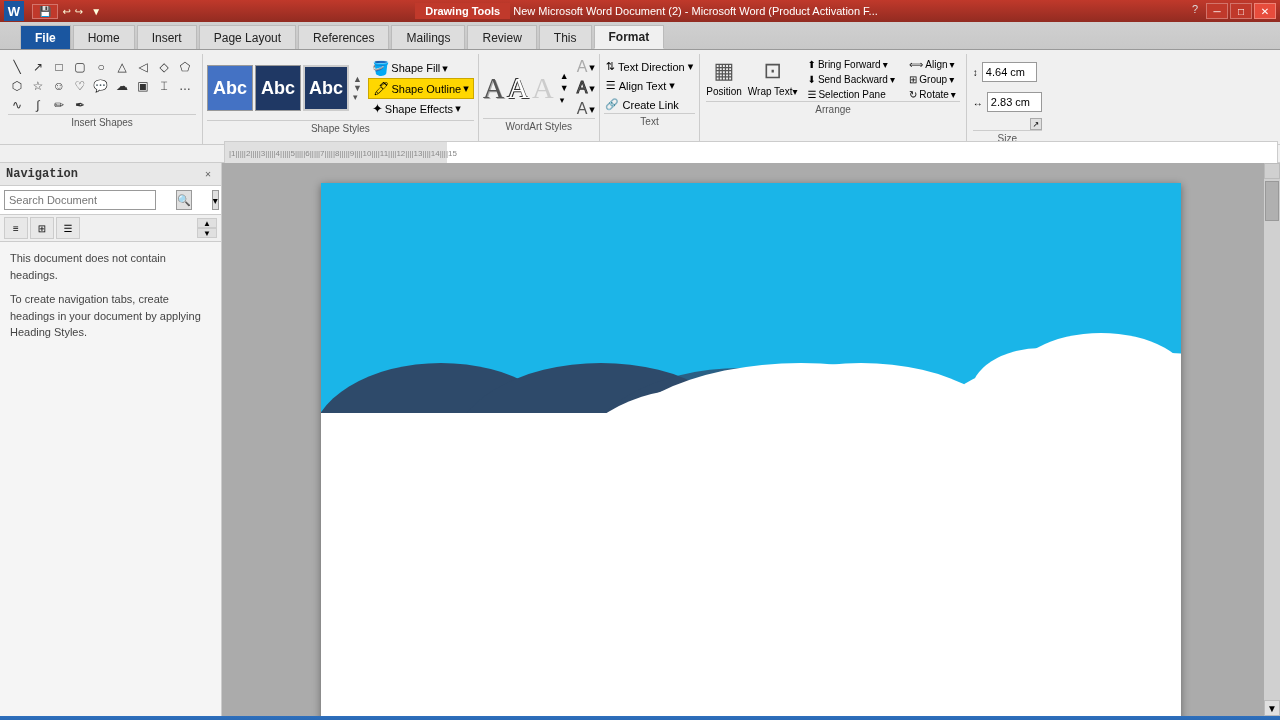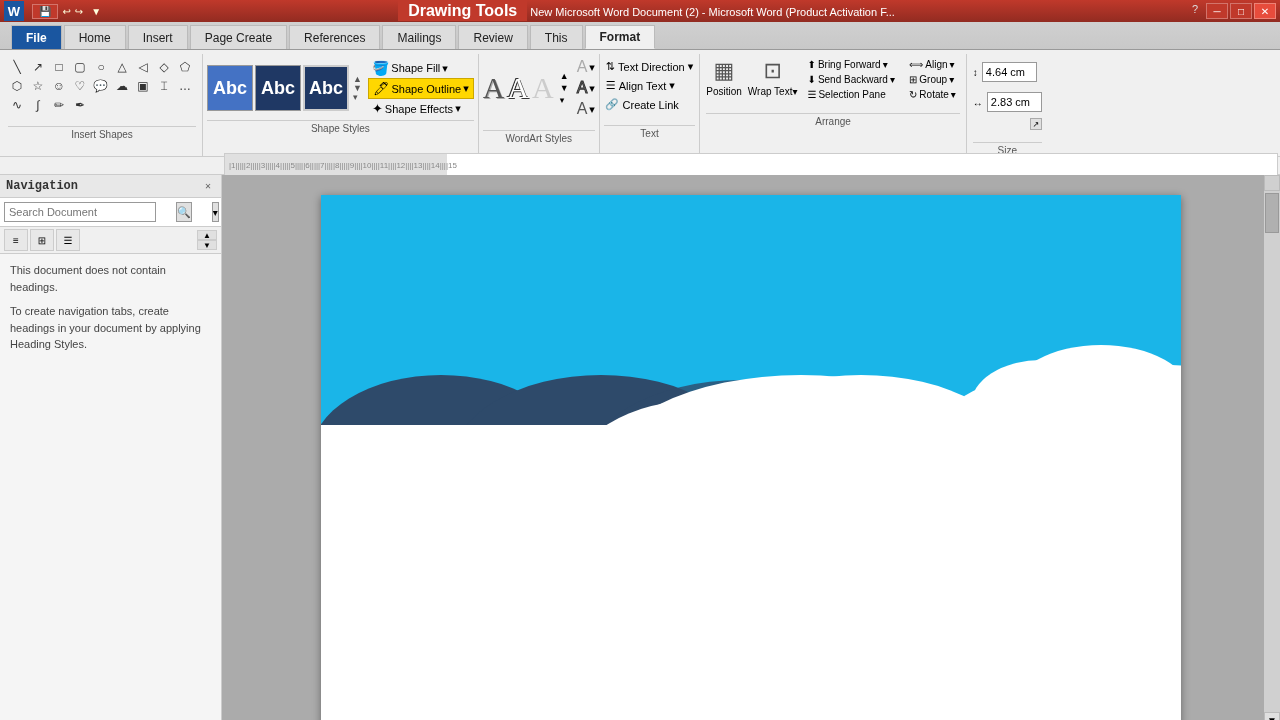--- a/index.html
+++ b/index.html
@@ -30,21 +30,21 @@
     }
     .title-btn.close { background: #e74c3c; }
     .word-icon { width: 20px; height: 20px; background: #1a56a0; color: white; font-weight: bold; font-size: 13px; display: flex; align-items: center; justify-content: center; margin-right: 4px; }
 
     
     .tab-bar {
       display: flex;
       align-items: flex-end;
       background: linear-gradient(to bottom, #d0d0d0, #c8c8c8);
       height: 28px;
-      padding-left: 11px;
+      padding-left: 20px;
       border-bottom: 1px solid #999;
     }
     .tab {
       padding: 4px 14px;
       font-size: 12px;
       cursor: pointer;
       background: #ddd;
       border: 1px solid #bbb;
       border-bottom: none;
       margin-right: 2px;
@@ -65,21 +65,21 @@
       min-height: 90px;
       padding: 4px 2px 0 2px;
       border-bottom: 1px solid #ccc;
     }
     .ribbon-group-label {
       font-size: 10px;
       text-align: center;
       color: #555;
       border-top: 1px solid #ccc;
       padding-top: 2px;
-      margin-top: 12px;
+      margin-top: 0;
     }
 
     
     .shape-styles-group {
       display: flex;
       flex-direction: column;
       border-right: 1px solid #ccc;
       padding: 4px 4px 0 4px;
     }
     .style-presets {
@@ -340,36 +340,36 @@
 
 <div class="title-bar">
   <div class="title-bar-left">
     <div class="word-icon">W</div>
     <span style="font-size:10px; color:#ffd; background:#c0392b; padding:1px 6px; border:1px solid rgba(255,255,255,0.3);">💾</span>
     <span style="font-size:10px; color:#ffd;">↩</span>
     <span style="font-size:10px; color:#ffd;">↪</span>
     <span style="font-size:10px; color:#ffd; margin-left:4px;">▼</span>
   </div>
   <div class="title-bar-title">
-    <span style="background:#c0392b; padding:2px 10px; font-weight:bold; font-size:16px; ">Drawing Tools</span>
+    <span style="background:#c0392b; padding:2px 10px; font-weight:bold; font-size:11px; ">Drawing Tools</span>
     <span>New Microsoft Word Document (2) - Microsoft Word (Product Activation F...</span>
   </div>
   <div class="title-bar-controls">
     <span style="font-size:11px; margin-right:6px; color:#ddd;">?</span>
     <div class="title-btn">─</div>
     <div class="title-btn">□</div>
     <div class="title-btn close">✕</div>
   </div>
 </div>
 
 <div class="tab-bar">
   <div class="tab" style="background:#1a56a0; color:white; font-weight:bold;">File</div>
   <div class="tab">Home</div>
   <div class="tab">Insert</div>
-  <div class="tab">Page Create</div>
+  <div class="tab">Page Layout</div>
   <div class="tab">References</div>
   <div class="tab">Mailings</div>
   <div class="tab">Review</div>
   <div class="tab">This</div>
   <div class="tab active">Format</div>
 </div>
 
 <div class="ribbon-content">
 
   <div class="insert-shapes-group">

